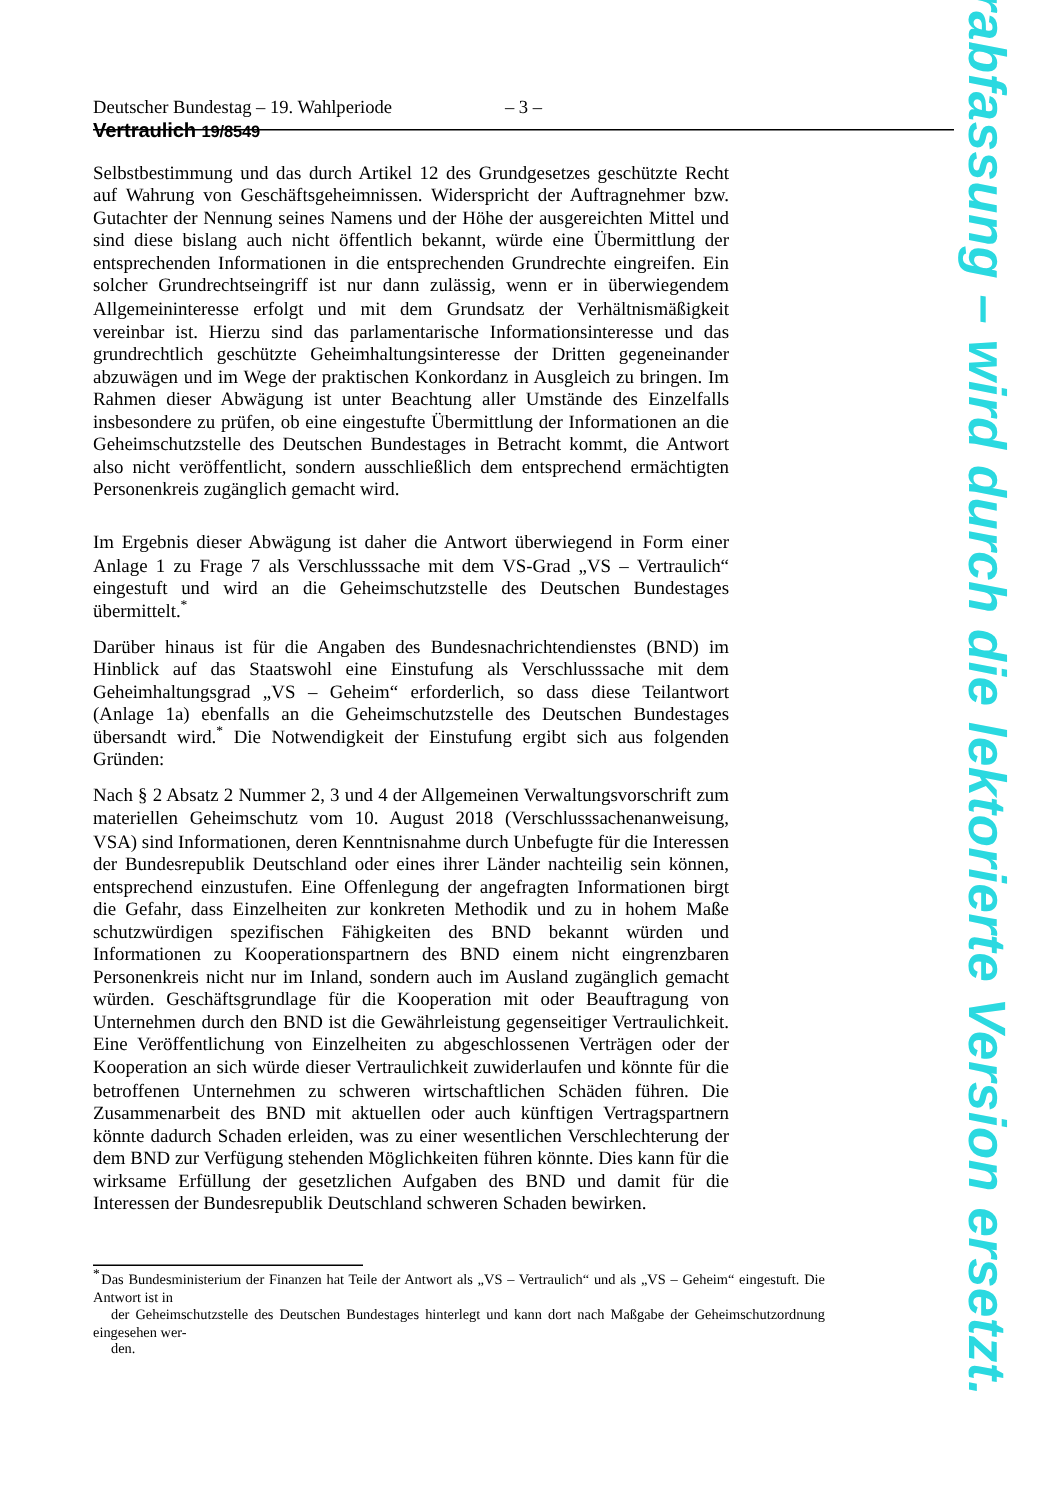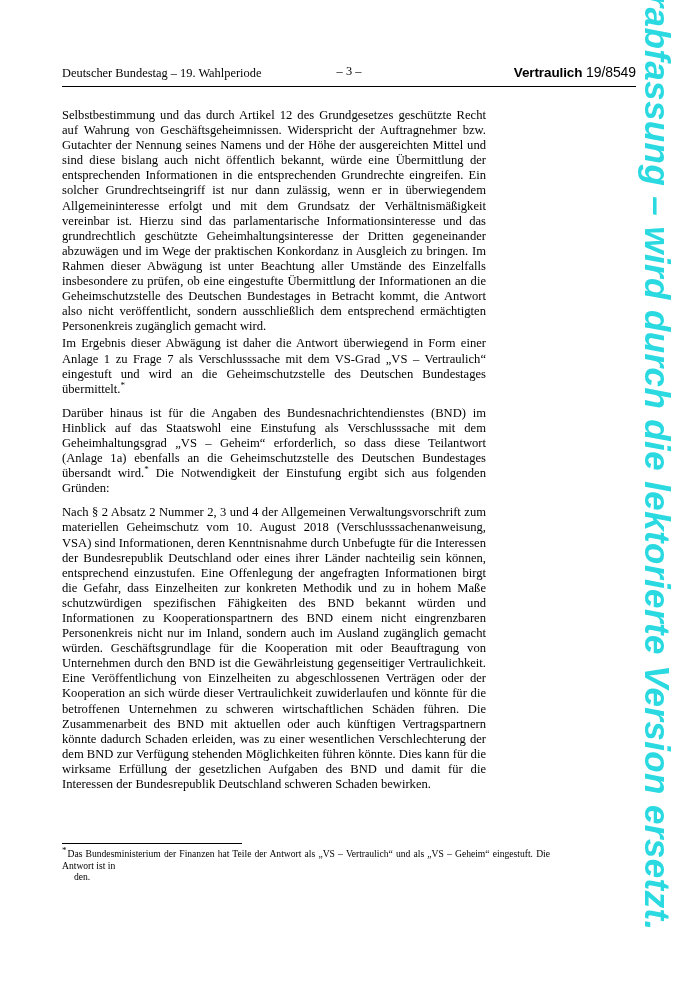--- a/index.html
+++ b/index.html
@@ -25,20 +25,21 @@
   .header {
     position: absolute;
     left: 62px;
     top: 64px;
     width: 574px;
     display: flex;
     align-items: baseline;
     justify-content: space-between;
     font-size: 12.4px;
     padding-bottom: 4px;
+    flex-direction: column;
   }
   .header-rule {
     position: absolute;
     left: 62px;
     top: 86px;
     width: 574px;
     height: 1px;
     background: #000000;
   }
   .header-left {
@@ -56,41 +57,41 @@
     white-space: nowrap;
     font-family: "Liberation Sans", sans-serif;
     font-weight: bold;
     font-size: 13.5px;
     letter-spacing: -0.1px;
   }
   .header-right .ds-label {
     font-weight: bold;
   }
   .header-right .ds-num {
-    font-weight: normal;
-    font-size: 14px;
+    font-weight: bold;
+    font-size: 11px;
     text-align: right;
   }
   
   .content {
     position: absolute;
     left: 62px;
     top: 108px;
     width: 424px;
   }
   .para {
     font-size: 12.6px;
     line-height: 15.1px;
     text-align: justify;
     text-justify: inter-word;
     margin: 0 0 9px 0;
     hyphens: manual;
   }
   .para.first {
-    margin-bottom: 2px;
+    margin-bottom: 20px;
   }
   .fn-mark {
     font-size: 9px;
     vertical-align: super;
     line-height: 0;
   }
   
   .fn-rule {
     position: absolute;
     left: 62px;
@@ -160,20 +161,21 @@
   <div class="content">
     <p class="para first">Selbstbestimmung und das durch Artikel 12 des Grundgesetzes geschützte Recht auf Wahrung von Geschäftsgeheimnissen. Widerspricht der Auftragnehmer bzw. Gutachter der Nennung seines Namens und der Höhe der ausgereichten Mittel und sind diese bislang auch nicht öffentlich bekannt, würde eine Übermittlung der entsprechenden Informationen in die entsprechenden Grundrechte eingreifen. Ein solcher Grundrechtseingriff ist nur dann zulässig, wenn er in überwiegendem Allgemeininteresse erfolgt und mit dem Grundsatz der Verhältnismäßigkeit vereinbar ist. Hierzu sind das parlamentarische Informationsinteresse und das grundrechtlich geschützte Geheimhaltungsinteresse der Dritten gegeneinander abzuwägen und im Wege der praktischen Konkordanz in Ausgleich zu bringen. Im Rahmen dieser Abwägung ist unter Beachtung aller Umstände des Einzelfalls insbesondere zu prüfen, ob eine eingestufte Übermittlung der Informationen an die Geheimschutzstelle des Deutschen Bundestages in Betracht kommt, die Antwort also nicht veröffentlicht, sondern ausschließlich dem entsprechend ermächtigten Personenkreis zugänglich gemacht wird.</p>
     <p class="para"><span>Im Ergebnis dieser Abwägung ist daher die Antwort überwiegend in Form einer Anlage 1 zu Frage 7 als Verschlusssache mit dem VS-Grad „VS – Vertraulich“ eingestuft und wird an die Geheimschutzstelle des Deutschen Bundestages übermittelt.</span><span class="fn-mark">*</span></p>
     <p class="para"><span>Darüber hinaus ist für die Angaben des Bundesnachrichtendienstes (BND) im Hinblick auf das Staatswohl eine Einstufung als Verschlusssache mit dem Geheimhaltungsgrad „VS – Geheim“ erforderlich, so dass diese Teilantwort (Anlage 1a) ebenfalls an die Geheimschutzstelle des Deutschen Bundestages übersandt wird.</span><span class="fn-mark">*</span><span> Die Notwendigkeit der Einstufung ergibt sich aus folgenden Gründen:</span></p>
     <p class="para">Nach § 2 Absatz 2 Nummer 2, 3 und 4 der Allgemeinen Verwaltungsvorschrift zum materiellen Geheimschutz vom 10. August 2018 (Verschlusssachenanweisung, VSA) sind Informationen, deren Kenntnisnahme durch Unbefugte für die Interessen der Bundesrepublik Deutschland oder eines ihrer Länder nachteilig sein können, entsprechend einzustufen. Eine Offenlegung der angefragten Informationen birgt die Gefahr, dass Einzelheiten zur konkreten Methodik und zu in hohem Maße schutzwürdigen spezifischen Fähigkeiten des BND bekannt würden und Informationen zu Kooperationspartnern des BND einem nicht eingrenzbaren Personenkreis nicht nur im Inland, sondern auch im Ausland zugänglich gemacht würden. Geschäftsgrundlage für die Kooperation mit oder Beauftragung von Unternehmen durch den BND ist die Gewährleistung gegenseitiger Vertraulichkeit. Eine Veröffentlichung von Einzelheiten zu abgeschlossenen Verträgen oder der Kooperation an sich würde dieser Vertraulichkeit zuwiderlaufen und könnte für die betroffenen Unternehmen zu schweren wirtschaftlichen Schäden führen. Die Zusammenarbeit des BND mit aktuellen oder auch künftigen Vertragspartnern könnte dadurch Schaden erleiden, was zu einer wesentlichen Verschlechterung der dem BND zur Verfügung stehenden Möglichkeiten führen könnte. Dies kann für die wirksame Erfüllung der gesetzlichen Aufgaben des BND und damit für die Interessen der Bundesrepublik Deutschland schweren Schaden bewirken.</p>
   </div>
 
   <div class="fn-rule"></div>
   <div class="footnote">
     <span class="fn-star">*</span><span>Das Bundesministerium der Finanzen hat Teile der Antwort als „VS – Vertraulich“ und als „VS – Geheim“ eingestuft. Die Antwort ist in</span>
+    <span class="fn-indent">der Geheimschutzstelle des Deutschen Bundestages hinterlegt und kann dort nach Maßgabe der Geheimschutzordnung eingesehen wer-</span>
     <span class="fn-indent">den.</span>
   </div>
 
   <div class="watermark">
     <span class="watermark-text">Vorabfassung – wird durch die lektorierte Version ersetzt.</span>
   </div>
 
 </div>
 
 </body></html>

